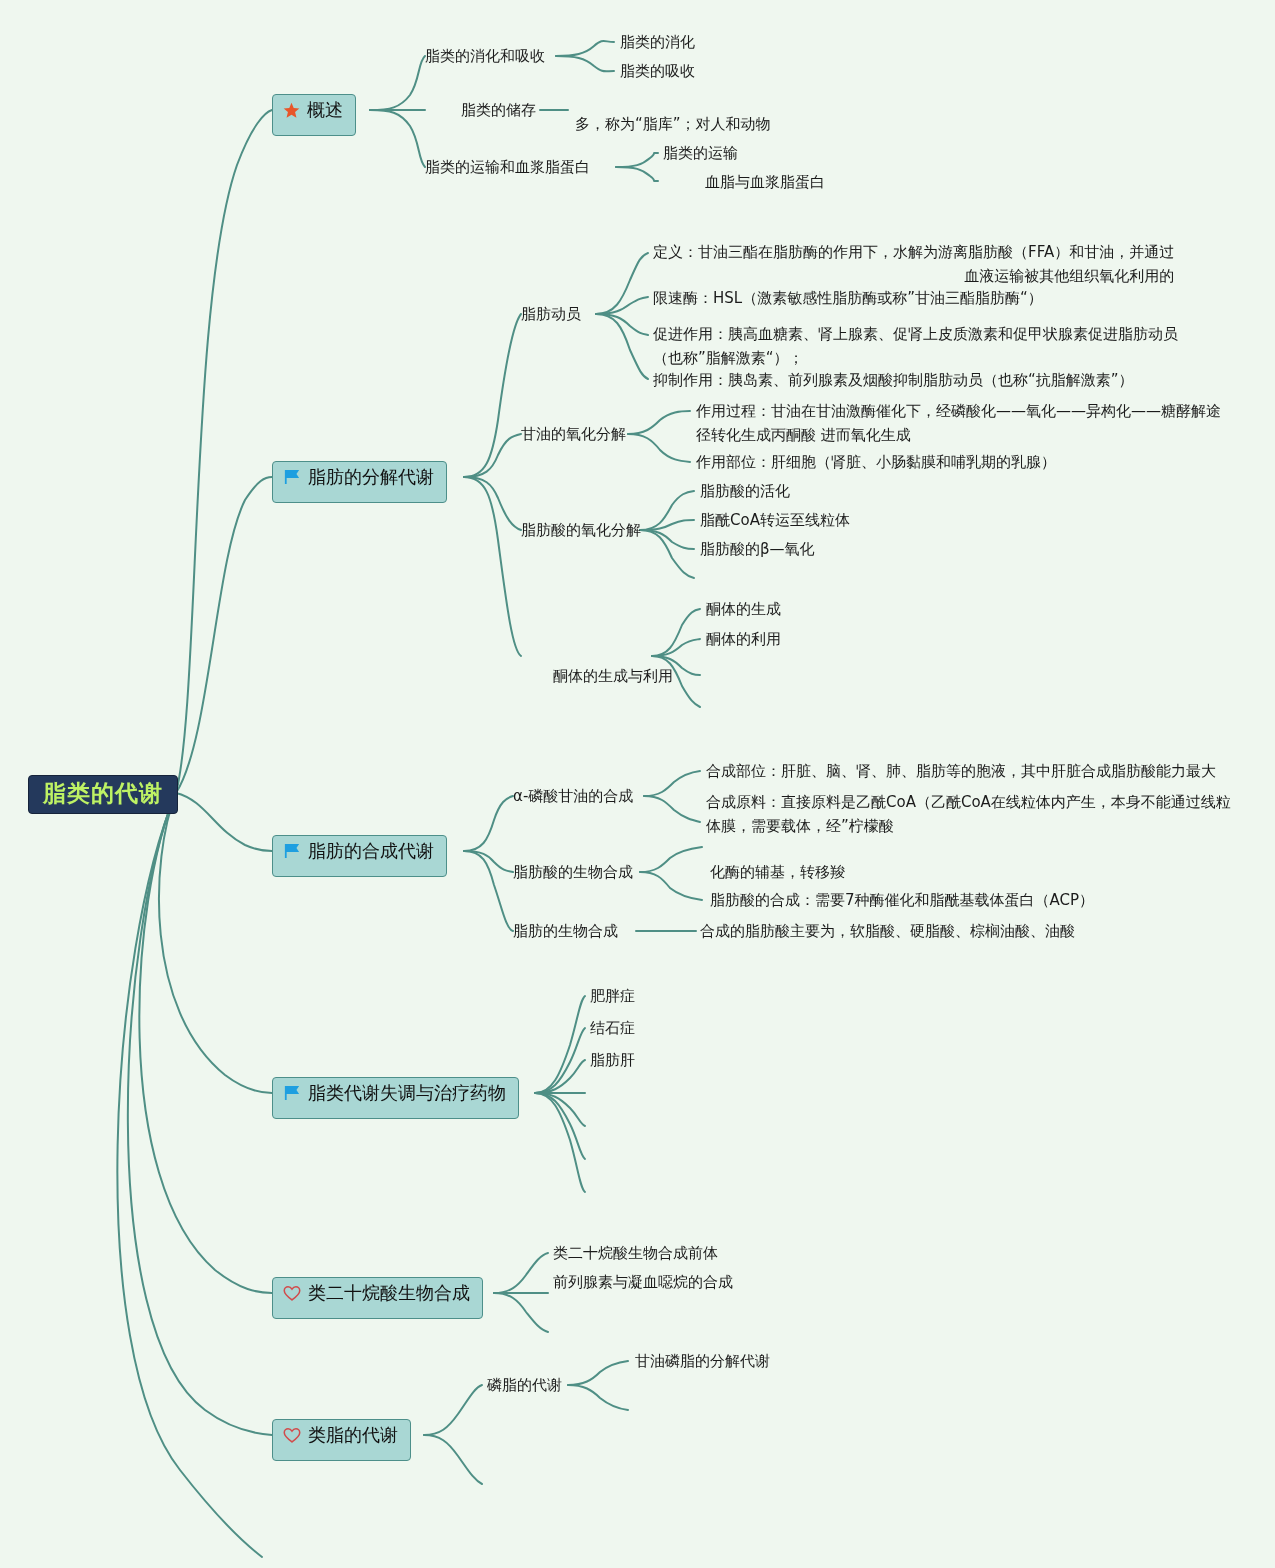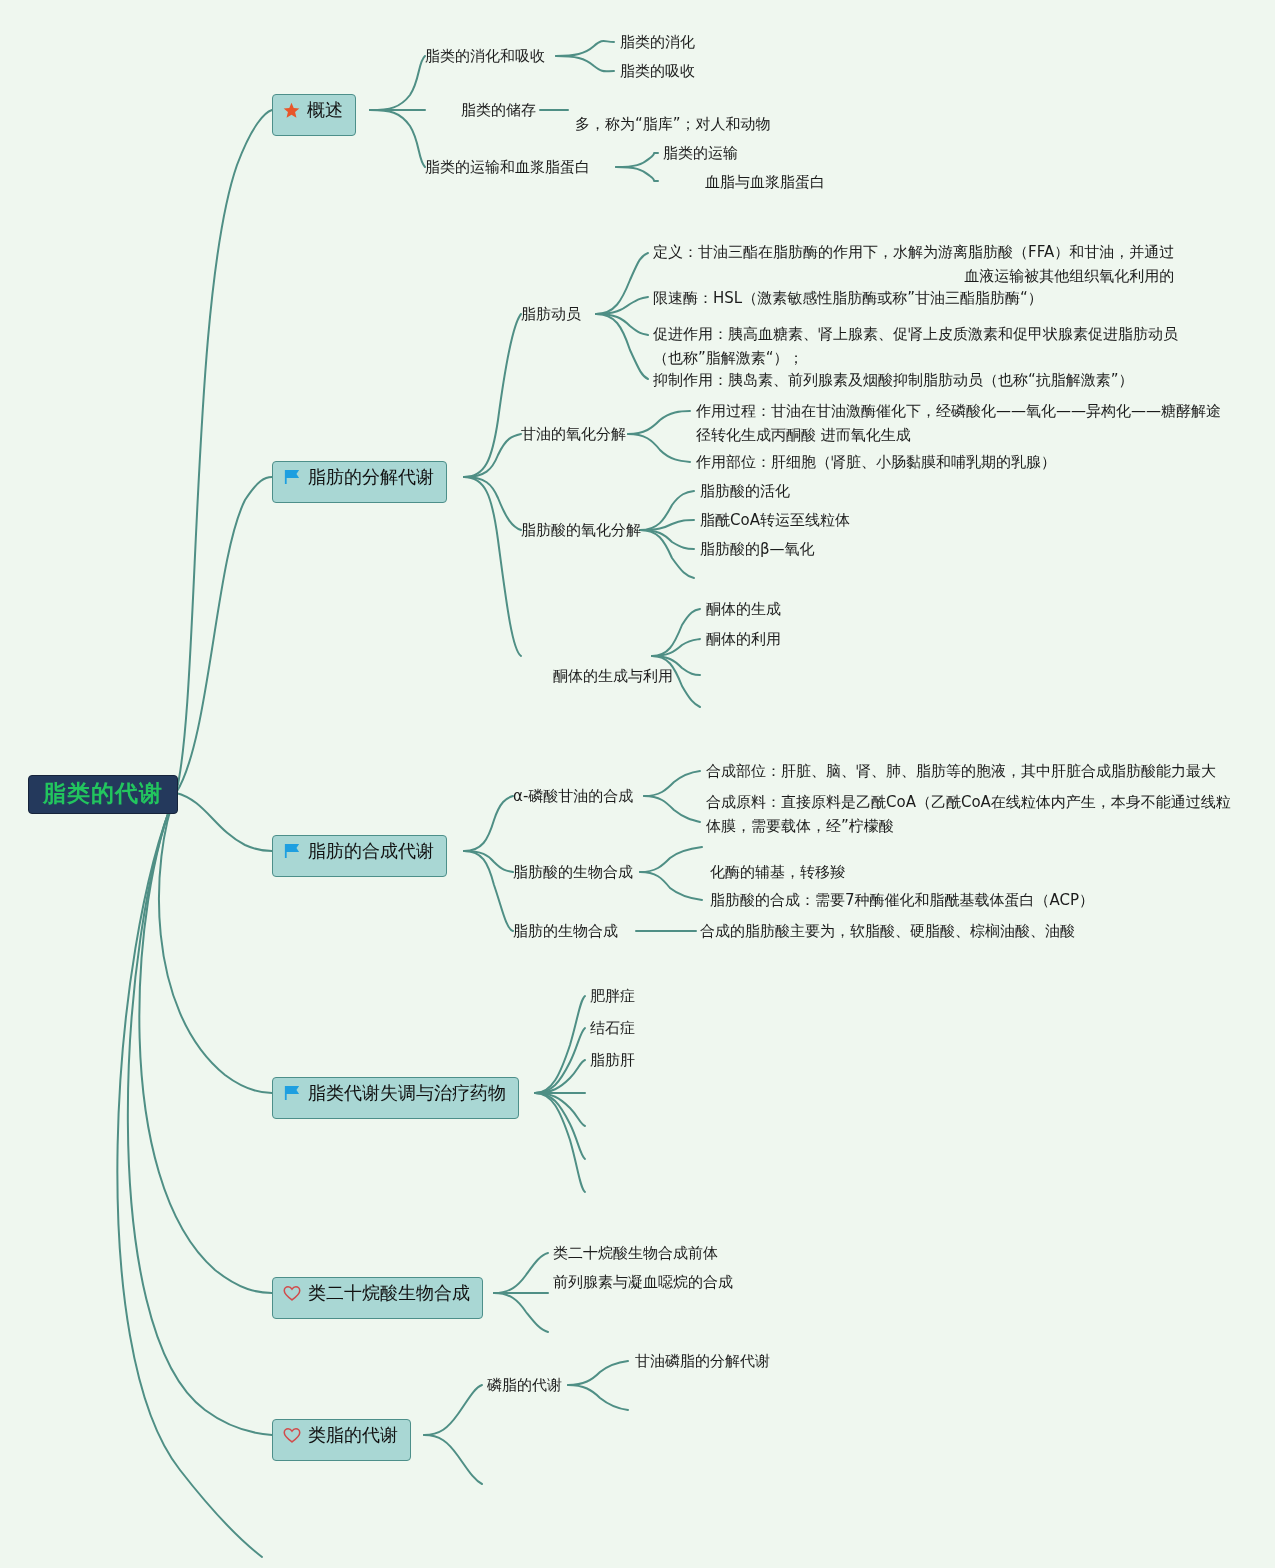--- a/index.html
+++ b/index.html
@@ -30,21 +30,21 @@
     box-sizing: border-box;
     white-space: nowrap;
     display: flex;
     align-items: center;
   }
   
   .root {
     background: #24395c;
     border: 1px solid #16233a;
     border-radius: 4px;
-    color: #22c55e;
+    color: #bef264;
     font-size: 23px;
     font-weight: bold;
     padding: 6px 14px 8px 14px;
     letter-spacing: 1px;
     line-height: 1;
   }
   
   .topic {
     background: #a9d7d4;
     border: 1px solid #4d8f8a;

